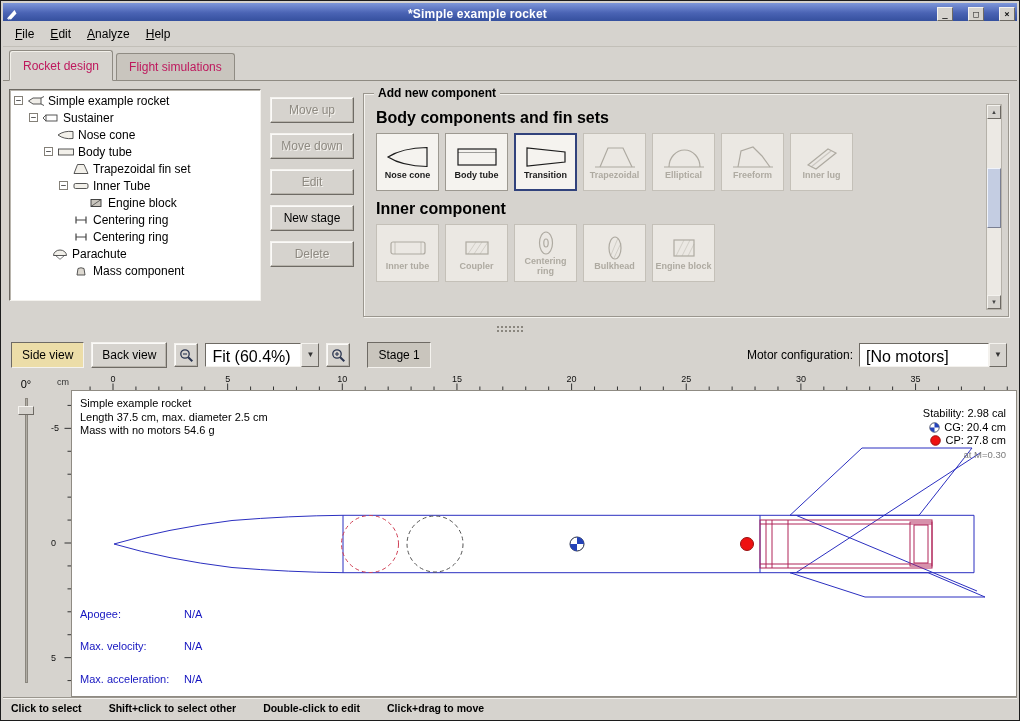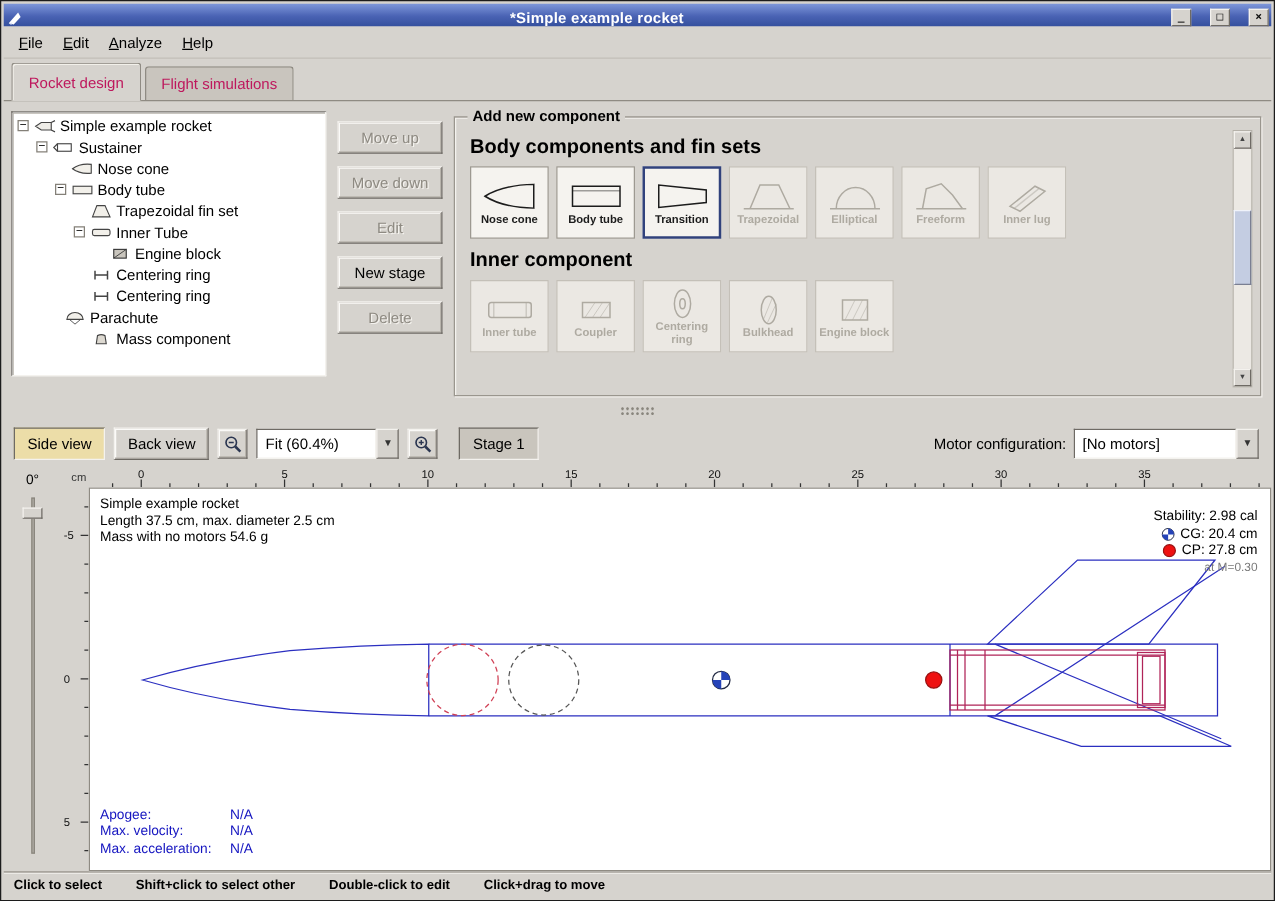--- a/index.html
+++ b/index.html
@@ -89,21 +89,21 @@
     padding:5px 10px; background:#d6d3ce; font-size:12px; cursor:default;
     border:1px solid; border-color:#f4f2ee #6e6a64 #6e6a64 #f4f2ee;
     box-shadow:inset -1px -1px 0 #b8b4ac, inset 1px 1px 0 #fbfaf8;
   }
   .tb-btn.toggled-amber { background:#ecdda8; border-color:#6e6a64 #f4f2ee #f4f2ee #6e6a64; box-shadow:none; }
   .tb-btn.toggled { background:#c9c5bd; border-color:#6e6a64 #f4f2ee #f4f2ee #6e6a64; box-shadow:none; }
   .icon-btn { width:24px; height:24px; display:flex; align-items:center; justify-content:center; padding:0; }
   .combo { display:flex; height:24px; }
   .combo .cfield {
     background:#fff; border:1px solid; border-color:#6e6a64 #f4f2ee #f4f2ee #6e6a64;
-    padding:4px 6px 0; font-size:12px; white-space:nowrap; overflow:hidden;
+    padding:4px 6px 0; font-size:16px; white-space:nowrap; overflow:hidden;
   }
   .combo .carrow {
     width:18px; background:#d6d3ce; border:1px solid; border-color:#f4f2ee #6e6a64 #6e6a64 #f4f2ee;
     font-size:8px; text-align:center; line-height:21px; color:#333;
   }
   .mc-group { margin-left:auto; display:flex; align-items:center; gap:6px; }
   
   .canvas-area { flex:1; display:flex; min-height:0; }
   .rot-col { width:46px; flex:0 0 46px; display:flex; flex-direction:column; align-items:center; padding-top:4px; }
   .rot-label { font-size:11px; margin-bottom:4px; }
@@ -117,21 +117,21 @@
   .canvas-row { flex:1; display:flex; min-height:0; }
   .vruler { width:22px; flex:0 0 22px; overflow:hidden; }
   .drawing { flex:1; position:relative; background:#fff; border:1px solid #8f8b83; overflow:hidden; }
   .rocket-svg { position:absolute; left:0; top:0; }
   .ov { position:absolute; font-size:11px; line-height:13.5px; }
   .info-tl { left:8px; top:6px; }
   .info-tr { right:10px; top:16px; text-align:right; }
   .info-tr .mach { font-size:9.5px; color:#7a7a7a; }
   .legend-line { display:flex; align-items:center; justify-content:flex-end; gap:4px; }
   .info-bl { left:8px; bottom:10px; color:#1515c0; }
-  .fl-label { display:inline-block; width:104px; }
+  .fl-label { display:inline-block; width:104px;margin-top:19px; }
   
   .statusbar { flex:0 0 21px; border-top:1px solid #9a968e; box-shadow:inset 0 1px 0 #f4f2ee; display:flex; align-items:center; padding-left:8px; }
   .status-hint { font-size:10.5px; font-weight:bold; margin-right:27px; }
   svg { display:block; }
 </style>
 </head>
 <body>
 
 <div class="window">
 

